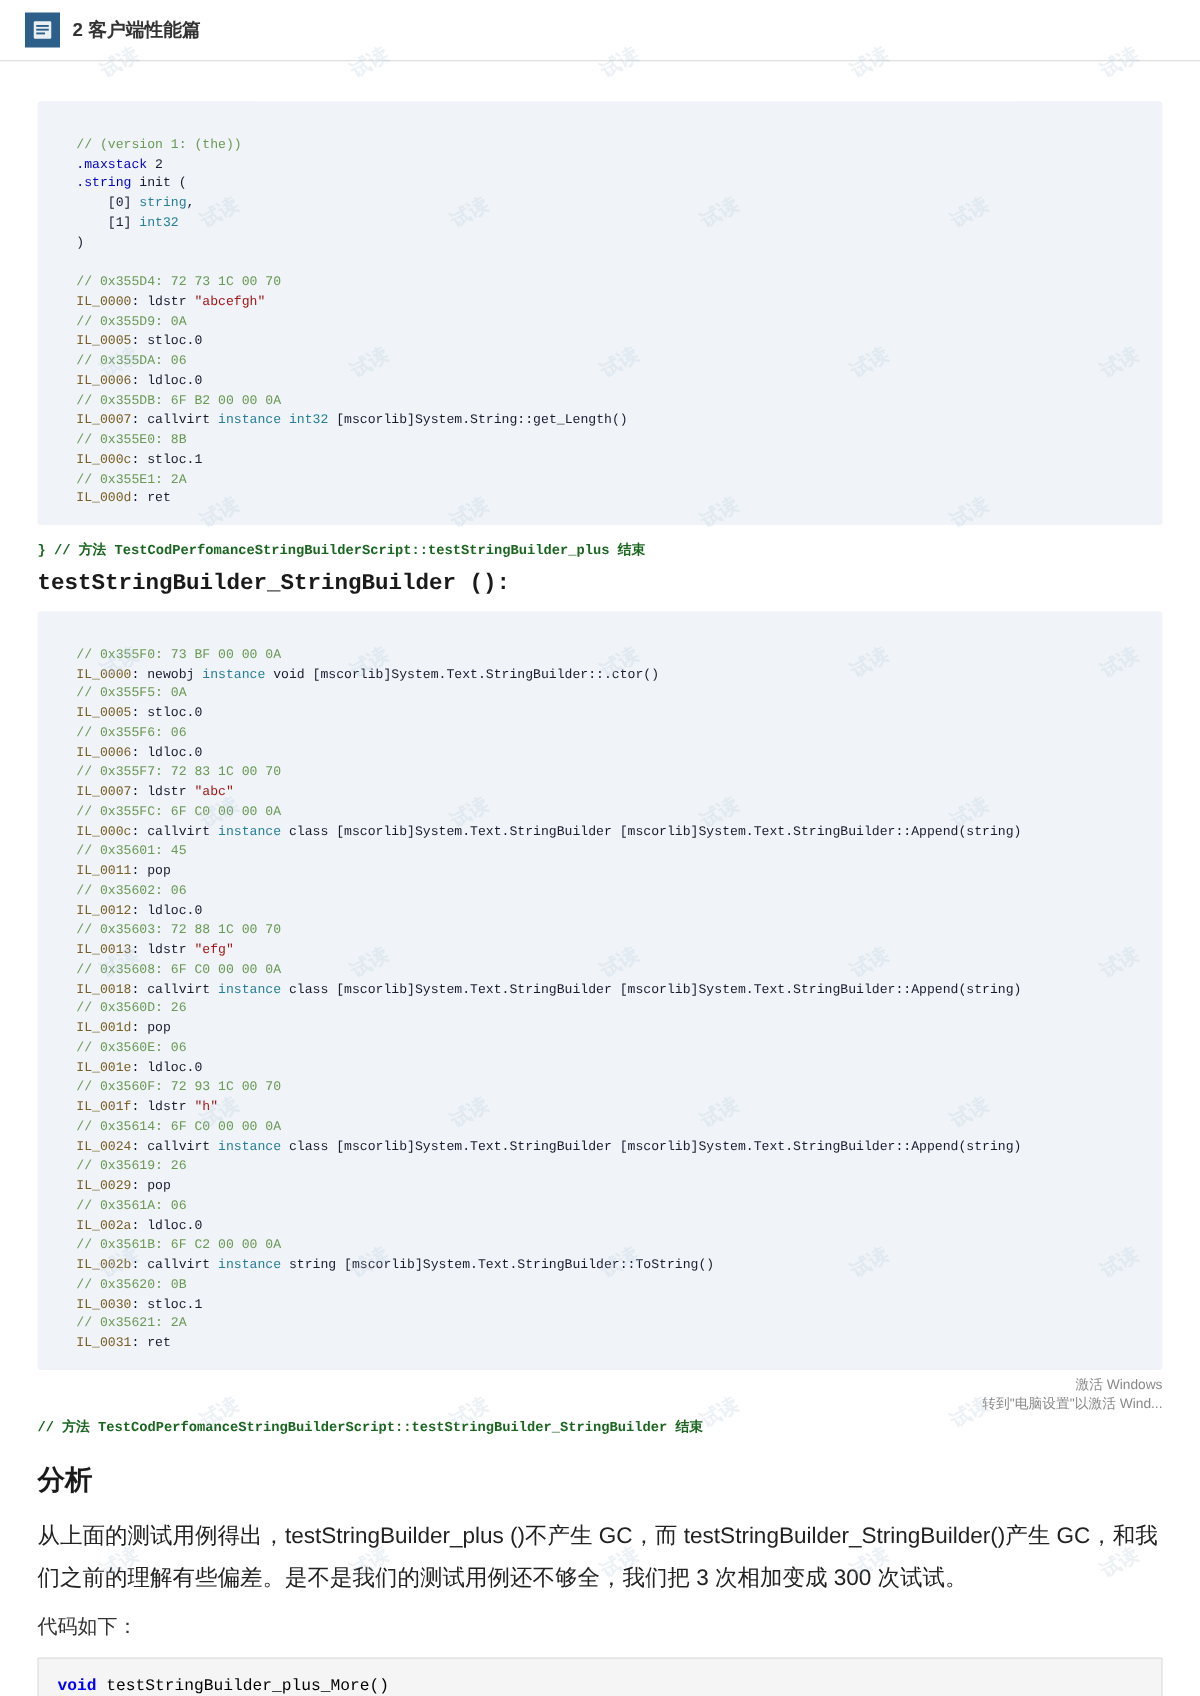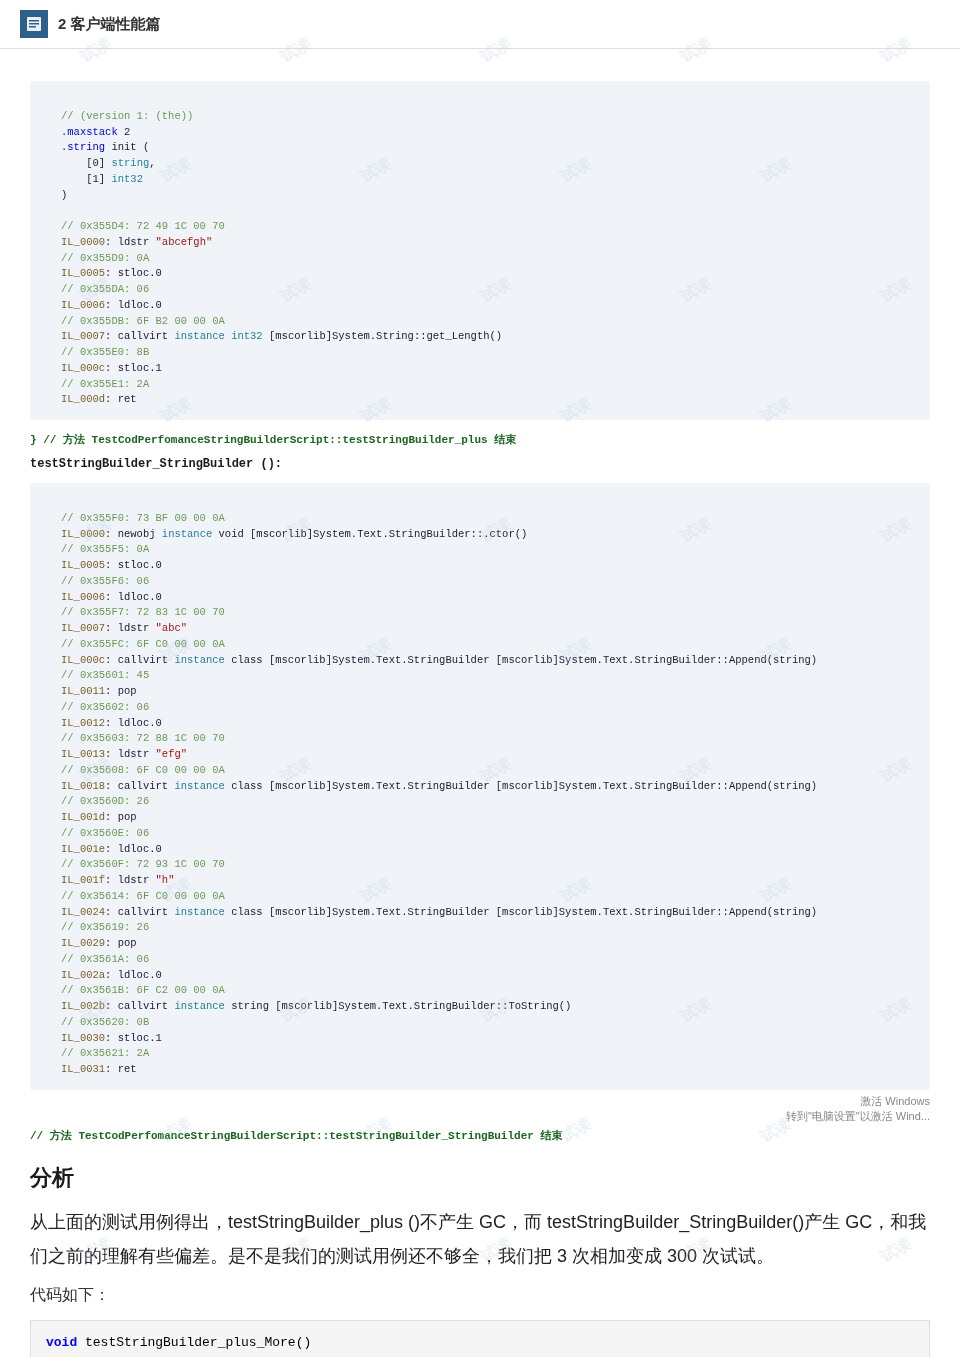--- a/index.html
+++ b/index.html
@@ -109,21 +109,21 @@
       padding: 10px 15px;
       font-family: "Courier New", monospace;
       font-size: 13px;
       line-height: 1.8;
       margin: 8px 0;
     }
 
     
     .method-header {
       font-family: "Courier New", Consolas, monospace;
-      font-size: 12px;
+      font-size: 18px;
       color: #1a1a1a;
       margin: 10px 0 4px 0;
       font-weight: bold;
     }
 
     
     .end-comment {
       font-family: "Courier New", Consolas, monospace;
       font-size: 11px;
       color: #1a6620;
@@ -210,21 +210,21 @@
 <div class="main-content">
 
   <div class="code-block light">
 <span class="code-comment">// (version 1: (the))</span>
 <span style="color:#0000cd">.maxstack</span> 2
 <span style="color:#0000cd">.string</span> init (
     [0] <span style="color:#267f99">string</span>,
     [1] <span style="color:#267f99">int32</span>
 )
 
-<span class="code-comment">// 0x355D4: 72 49 1C 00 70</span>
+<span class="code-comment">// 0x355D4: 72 73 1C 00 70</span>
 <span style="color:#795e26">IL_0000</span>: ldstr <span style="color:#a31515">"abcefgh"</span>
 <span class="code-comment">// 0x355D9: 0A</span>
 <span style="color:#795e26">IL_0005</span>: stloc.0
 <span class="code-comment">// 0x355DA: 06</span>
 <span style="color:#795e26">IL_0006</span>: ldloc.0
 <span class="code-comment">// 0x355DB: 6F B2 00 00 0A</span>
 <span style="color:#795e26">IL_0007</span>: callvirt <span style="color:#267f99">instance</span> <span style="color:#267f99">int32</span> [mscorlib]System.String::get_Length()
 <span class="code-comment">// 0x355E0: 8B</span>
 <span style="color:#795e26">IL_000c</span>: stloc.1
 <span class="code-comment">// 0x355E1: 2A</span>

